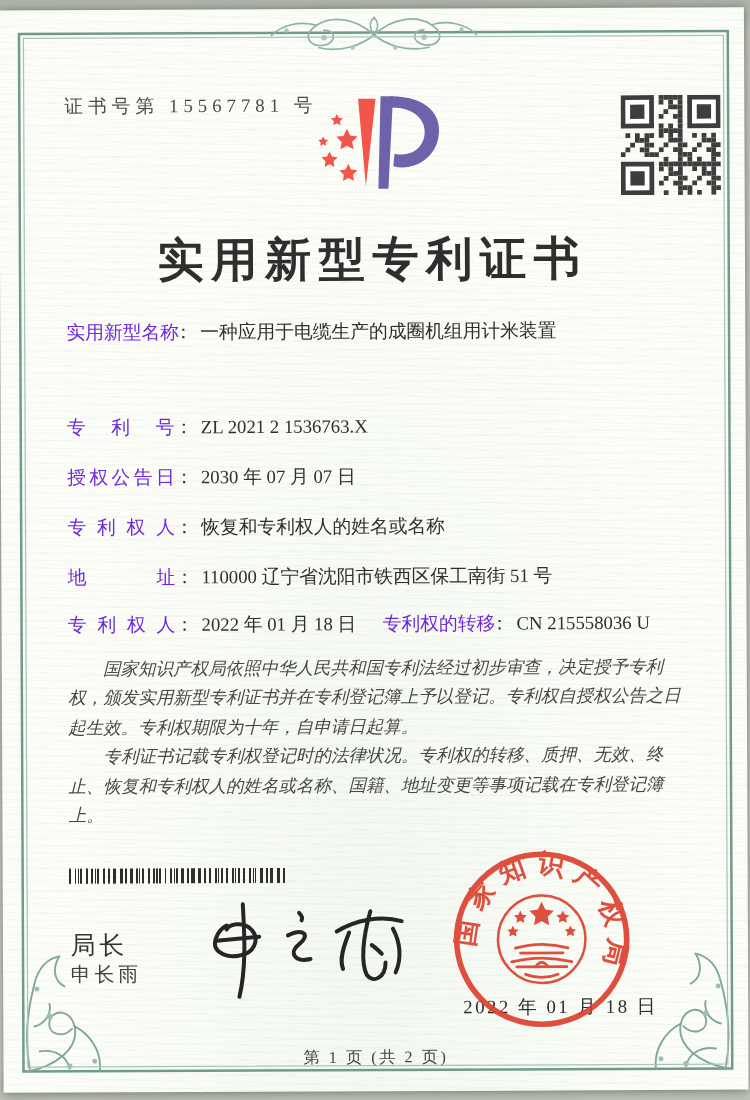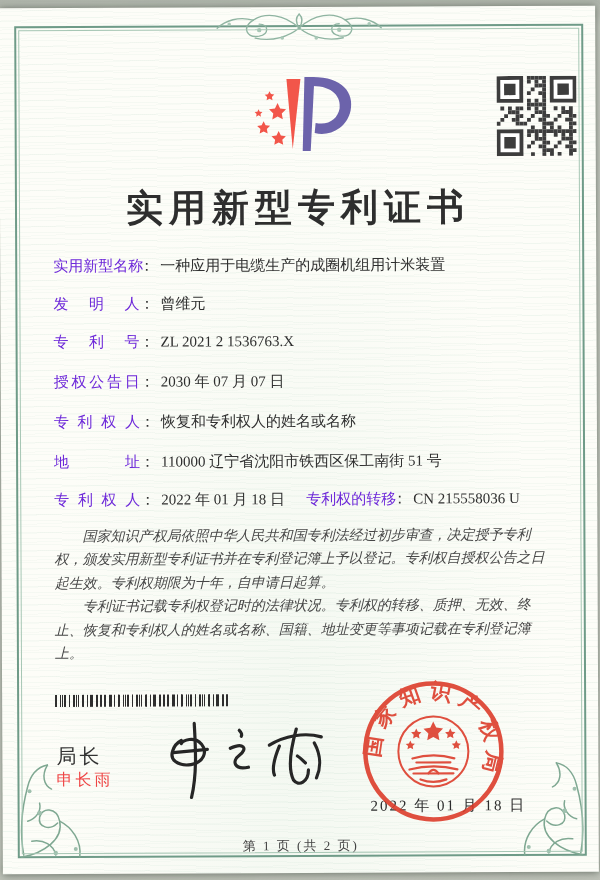--- a/index.html
+++ b/index.html
@@ -49,21 +49,21 @@
   }
   .paras p{margin:0;text-indent:2em;}
   .barcode{
     left:53px;top:687px;width:173px;height:12px;
     background:
       repeating-linear-gradient(90deg,#2e2e2e 0 1.5px,transparent 1.5px 4.5px),
       repeating-linear-gradient(90deg,#2e2e2e 0 1px,transparent 1px 7px),
       repeating-linear-gradient(90deg,transparent 0 23px,#fdfdf8 23px 25px);
   }
   .dir-title{left:54px;top:735px;font-size:20px;letter-spacing:3px;color:#333;font-family:"Liberation Sans","DejaVu Sans",sans-serif;}
-  .dir-name{left:54px;top:762px;font-size:16px;letter-spacing:3px;color:#ef4444;font-family:Liberation Mono, monospace;}
+  .dir-name{left:54px;top:762px;font-size:16px;letter-spacing:3px;color:#404040;font-family:Liberation Mono, monospace;}
   .signature{left:145px;top:703px;z-index:2;}
   .seal{left:346px;top:660px;z-index:3;opacity:.88;}
   .seal-date{left:368px;top:790px;z-index:1;font-size:15px;letter-spacing:2px;color:#2c2c2c;}
   .footer{left:0;right:0;top:830px;text-align:center;font-size:13px;letter-spacing:2px;color:#444;}
   .orn-top{left:50%;top:-17px;transform:translateX(-50%);}
   .orn-bl{left:-4px;bottom:-5px;}
   .orn-br{right:-4px;bottom:-5px;transform:scaleX(-1);}
   .qr{left:497px;top:70px;}
   .logo{left:237px;top:62px;}
 </style>
@@ -113,20 +113,21 @@
       </g>
       <g fill="#9fc0ae">
         <circle cx="24" cy="52" r="2.4"></circle>
           <circle cx="40" cy="92" r="2.2"></circle>
         <circle cx="14" cy="30" r="2"></circle>
           <circle cx="60" cy="88" r="2"></circle>
       </g>
     </svg>
   </div>
 
+  <div class="abs cert-no">证书号第 15567781 号</div>
 
   <svg class="abs logo" width="132" height="116" viewBox="0 0 132 116">
     <g fill="#f2564a">
       <path d="M50,10 L64,10 L56,80 Z"></path>
       <path d="M41,34 l2.6,5.4 5.9,.8 -4.3,4.2 1,5.9 -5.2-2.8 -5.3,2.8 1-5.9 -4.2-4.2 5.9-.8 Z"></path>
       <path d="M27,52 l2,4.1 4.5,.6 -3.3,3.2 .8,4.5 -4-2.1 -4,2.1 .8-4.5 -3.3-3.2 4.5-.6 Z"></path>
       <path d="M42,62 l2.2,4.5 5,.7 -3.6,3.5 .9,4.9 -4.5-2.3 -4.4,2.3 .8-4.9 -3.6-3.5 5-.7 Z"></path>
       <path d="M33,22 l1.5,3 3.3,.5 -2.4,2.3 .6,3.3 -3-1.6 -2.9,1.6 .5-3.3 -2.4-2.3 3.3-.5 Z"></path>
       <path d="M22,40 l1.2,2.5 2.7,.4 -2,1.9 .5,2.7 -2.4-1.3 -2.4,1.3 .4-2.7 -2-1.9 2.8-.4 Z"></path>
     </g>
@@ -269,23 +270,20 @@
       <rect x="80" y="56" width="4" height="4" fill="#3d3d3d"></rect>
       <rect x="80" y="68" width="4" height="4" fill="#3d3d3d"></rect>
       <rect x="80" y="76" width="4" height="4" fill="#3d3d3d"></rect>
     </svg>
 
   <div class="abs title">实用新型专利证书</div>
 
   <div class="frow" style="top:249px">
     <span class="flabel">实用新型名称</span><span class="colon">：</span><span class="fval">一种应用于电缆生产的成圈机组用计米装置</span>
   </div>
-  <div class="frow" style="top:287px">
-    <span class="flabel">发明人</span><span class="colon">：</span><span class="fval">曾维元</span>
-  </div>
   <div class="frow" style="top:325px">
     <span class="flabel">专利号</span><span class="colon">：</span><span class="fval">ZL 2021 2 1536763.X</span>
   </div>
   <div class="frow" style="top:365px">
     <span class="flabel">授权公告日</span><span class="colon">：</span><span class="fval">2030 年 07 月 07 日</span>
   </div>
   <div class="frow" style="top:405px">
     <span class="flabel">专利权人</span><span class="colon">：</span><span class="fval">恢复和专利权人的姓名或名称</span>
   </div>
   <div class="frow" style="top:445px">

